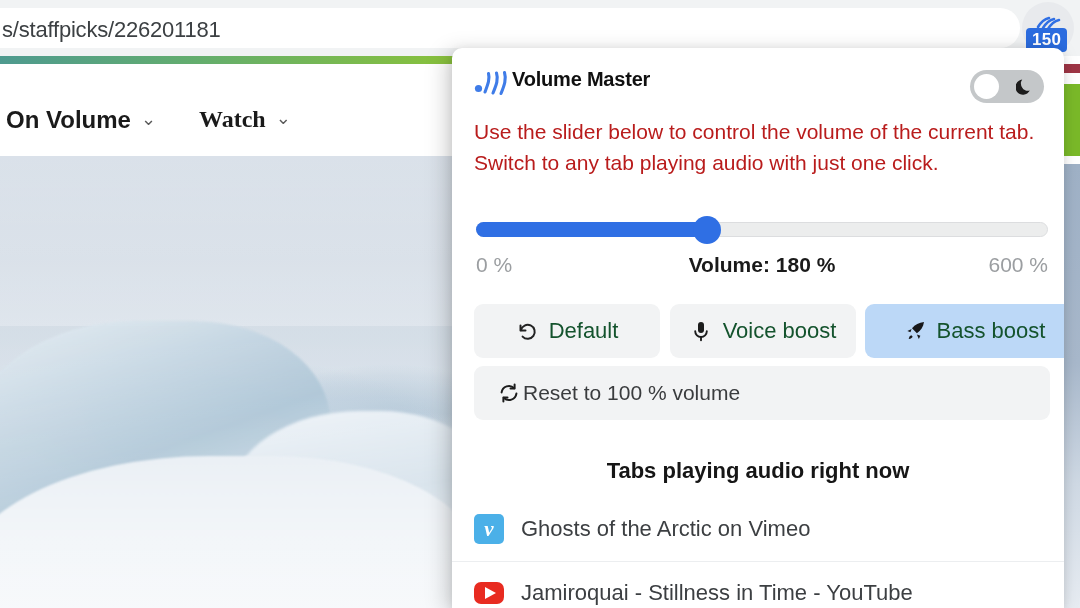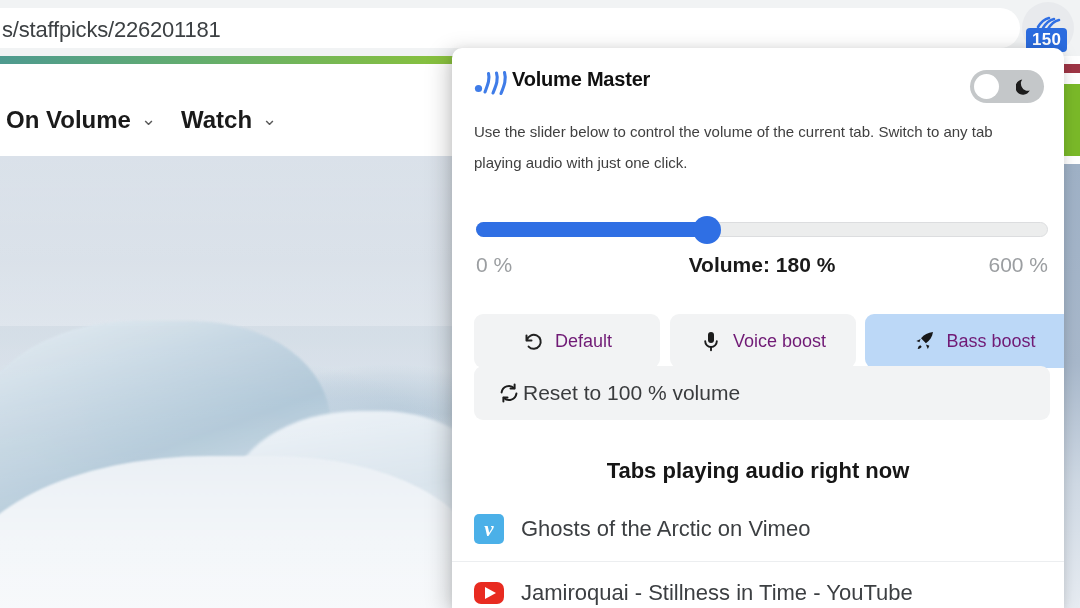--- a/index.html
+++ b/index.html
@@ -49,21 +49,21 @@
   }
   .navbar {
     position: absolute; left: 0; top: 8px; width: 1080px; height: 92px; background: #fff;
   }
   .nav-item {
     position: absolute; top: 42px;
     font-size: 24px; font-weight: 700; color: #1a1a1a; white-space: nowrap;
   }
   .nav-item .caret { display:inline-block; margin-left: 10px; color:#5a5a5a; font-weight: 400; font-size: 18px; position: relative; top: -3px;}
   .nav-ondemand { left: 6px; }
-  .nav-watch { left: 181px; }
+  .nav-watch { left: 199px; font-family: Liberation Serif, serif; }
 
   
   .hero {
     position: absolute; left: 0; top: 100px; width: 1080px; height: 452px;
     background:
       radial-gradient(ellipse 520px 190px at 36% 86%, #f4f7fa 0%, #e4ebf2 45%, rgba(228,235,242,0) 70%),
       radial-gradient(ellipse 300px 130px at 23% 66%, #cfdde8 0%, #b9ccdc 40%, rgba(185,204,220,0) 72%),
       radial-gradient(ellipse 200px 90px at 36% 60%, #9fb9cd 0%, rgba(159,185,205,0) 70%),
       radial-gradient(ellipse 420px 120px at 78% 95%, #eef2f7 0%, rgba(238,242,247,0) 70%),
       linear-gradient(180deg, #d4dde6 0%, #cfd9e3 28%, #d8e1ea 55%, #e9eef4 80%, #f2f5f9 100%);
@@ -124,21 +124,21 @@
     width: 74px; height: 33px; border-radius: 17px; background: #c4c7c9;
   }
   .dark-toggle .knob {
     position:absolute; left: 4px; top: 4px; width: 25px; height: 25px; border-radius: 50%;
     background: #ffffff;
   }
   .dark-toggle .moon { position:absolute; right: 10px; top: 7px; width: 18px; height: 19px; }
 
   .popup-desc {
     position: absolute; left: 22px; top: 68px; width: 570px;
-    font-size: 15px; line-height: 31px; color: #404040;
+    font-size: 21px; line-height: 31px; color: #b91c1c;
   }
 
   
   .slider-wrap { position: absolute; left: 24px; top: 168px; width: 572px; height: 28px; }
   .slider-track {
     position:absolute; left:0; top: 6px; width: 572px; height: 15px;
     background: #eceded; border: 1px solid #dcdddf; border-radius: 8px;
   }
   .slider-fill {
     position:absolute; left:0; top: 6px; height: 15px; border-radius: 8px;
@@ -153,24 +153,24 @@
   .scale-min { position:absolute; left: 0; top:0; font-size: 21px; color: #9b9ea1; }
   .scale-max { position:absolute; right: 0; top:0; font-size: 21px; color: #9b9ea1; }
   .scale-cur {
     position:absolute; left: 0; right: 0; top: 0; text-align: center;
     font-size: 21px; font-weight: 700; color: #1a1a1a;
   }
 
   
   .preset-row { position: absolute; left: 22px; top: 251px; width: 576px; height: 54px; }
   .preset-btn {
-    position: absolute; top: 15px; height: 54px; border-radius: 9px;
+    position: absolute; top: 5px; height: 54px; border-radius: 9px;
     background: #f2f3f4;
     display: flex; align-items: center; justify-content: center; gap: 11px;
-    font-size: 18px; color: #701a75;
+    font-size: 22px; color: #14532d;
   }
   .preset-btn.active { background: #bcd8f7; }
   .btn-default { left: 0; width: 186px; }
   .btn-voice { left: 196px; width: 186px; }
   .btn-bass { left: 391px; width: 219px; }
   .preset-ico { width: 22px; height: 22px; display:inline-block; }
 
   .reset-btn {
     position: absolute; left: 22px; top: 318px; width: 576px; height: 54px;
     border-radius: 9px; background: #f2f3f4;

